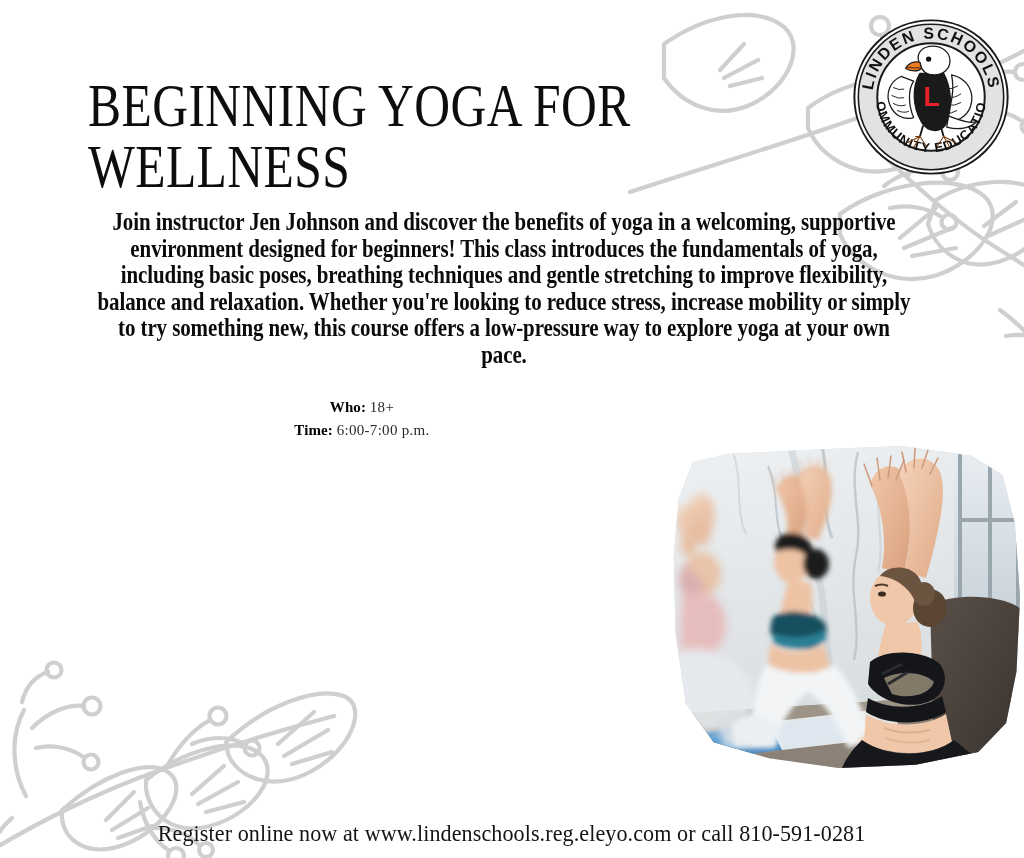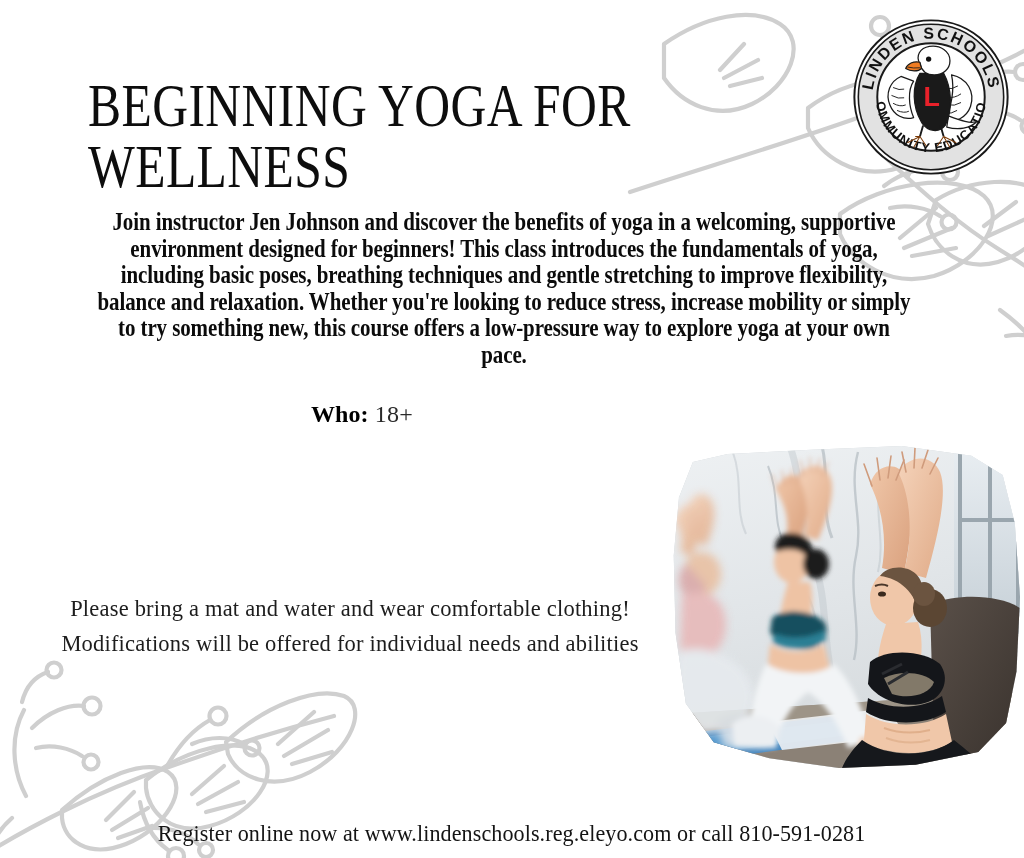--- a/index.html
+++ b/index.html
@@ -72,21 +72,21 @@
 
   
   .details{
     position:absolute;
     left:20px; top:396px;
     width:684px;
     text-align:center;
     z-index:3;
   }
   .detail-row{
-    font-size:24px;
+    font-size:15px;
     line-height:1.56;
     color:#1a1a1a;
     white-space:nowrap;
   }
   .detail-label{
     font-weight:700;
     font-family:"Liberation Serif","DejaVu Serif",serif;
     letter-spacing:0.1px;
     color:#000;
   }
@@ -282,26 +282,26 @@
     <div class="title-line">WELLNESS</div>
   </div>
 
   <p class="intro">Join instructor Jen Johnson and discover the benefits of yoga in a welcoming, supportive environment designed for beginners! This class introduces the fundamentals of yoga, including basic poses, breathing techniques and gentle stretching to improve flexibility, balance and relaxation. Whether you're looking to reduce stress, increase mobility or simply to try something new, this course offers a low-pressure way to explore yoga at your own pace.</p>
 
   <div class="details">
     <div class="detail-row">
       <span class="detail-label">Who:</span>
       <span class="detail-value">18+</span>
     </div>
-  </div>
-
-  <div class="notes">
-    <div class="note-line">Please bring a mat and water and wear comfortable clothing!</div>
-    <div class="note-line">Modifications will be offered for individual needs and abilities</div>
-  </div>
+    <div class="detail-row">
+      <span class="detail-label">Time:</span>
+      <span class="detail-value">6:00-7:00 p.m.</span>
+    </div>
+  </div>
+
 
   <div class="photo-wrap">
     <div class="photo-clip">
       <svg viewBox="0 0 348 322" width="348" height="322" preserveAspectRatio="none">
         <defs>
           <linearGradient id="wallG" x1="0" y1="0" x2="0.25" y2="1">
             <stop offset="0" stop-color="#eef1f3"></stop>
             <stop offset="0.55" stop-color="#e1e5e8"></stop>
             <stop offset="1" stop-color="#d5dadd"></stop>
           </linearGradient>

